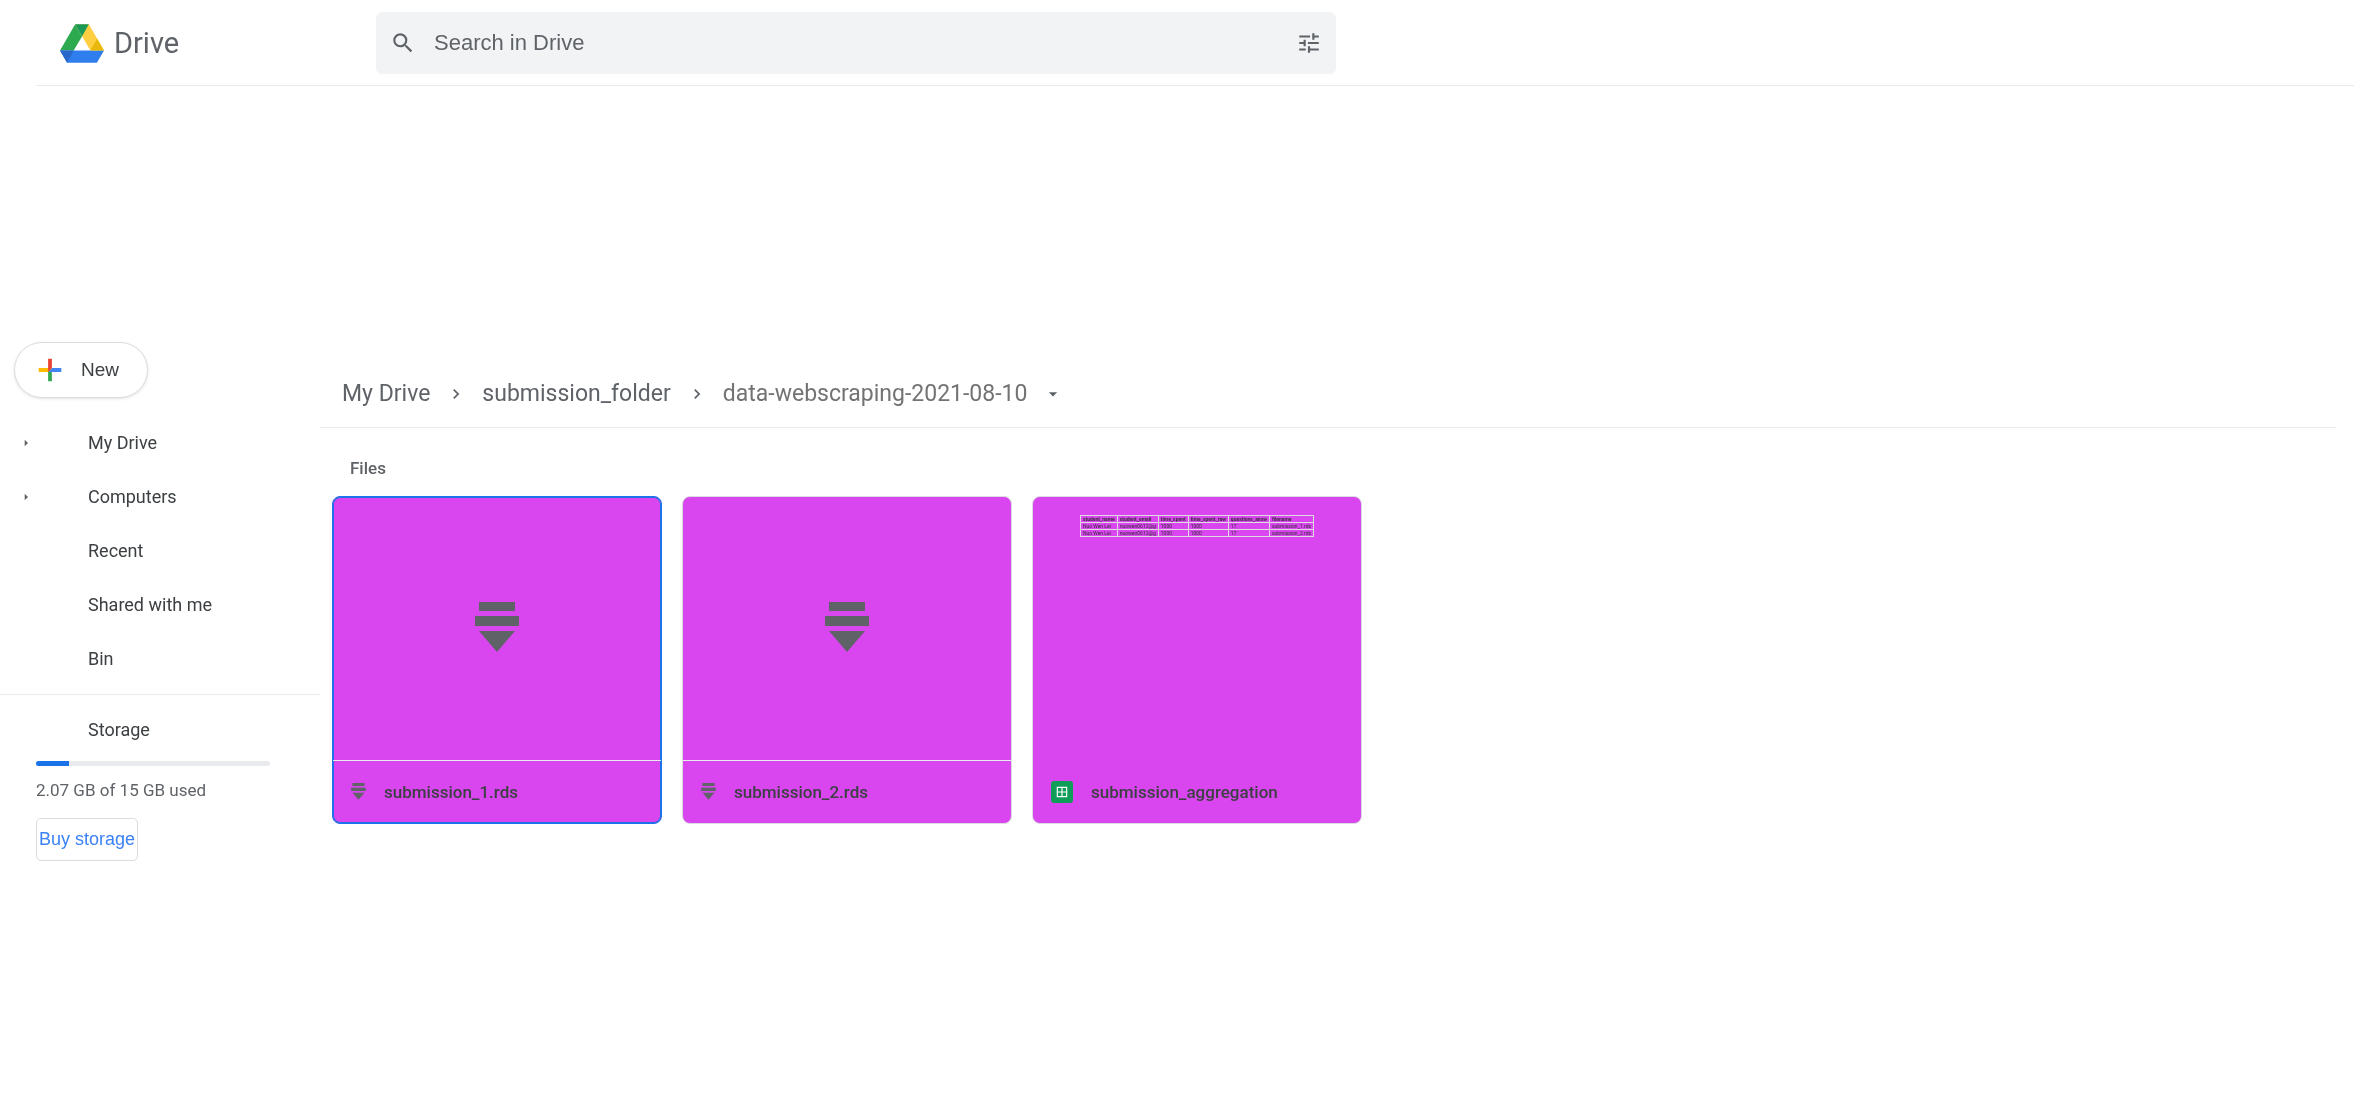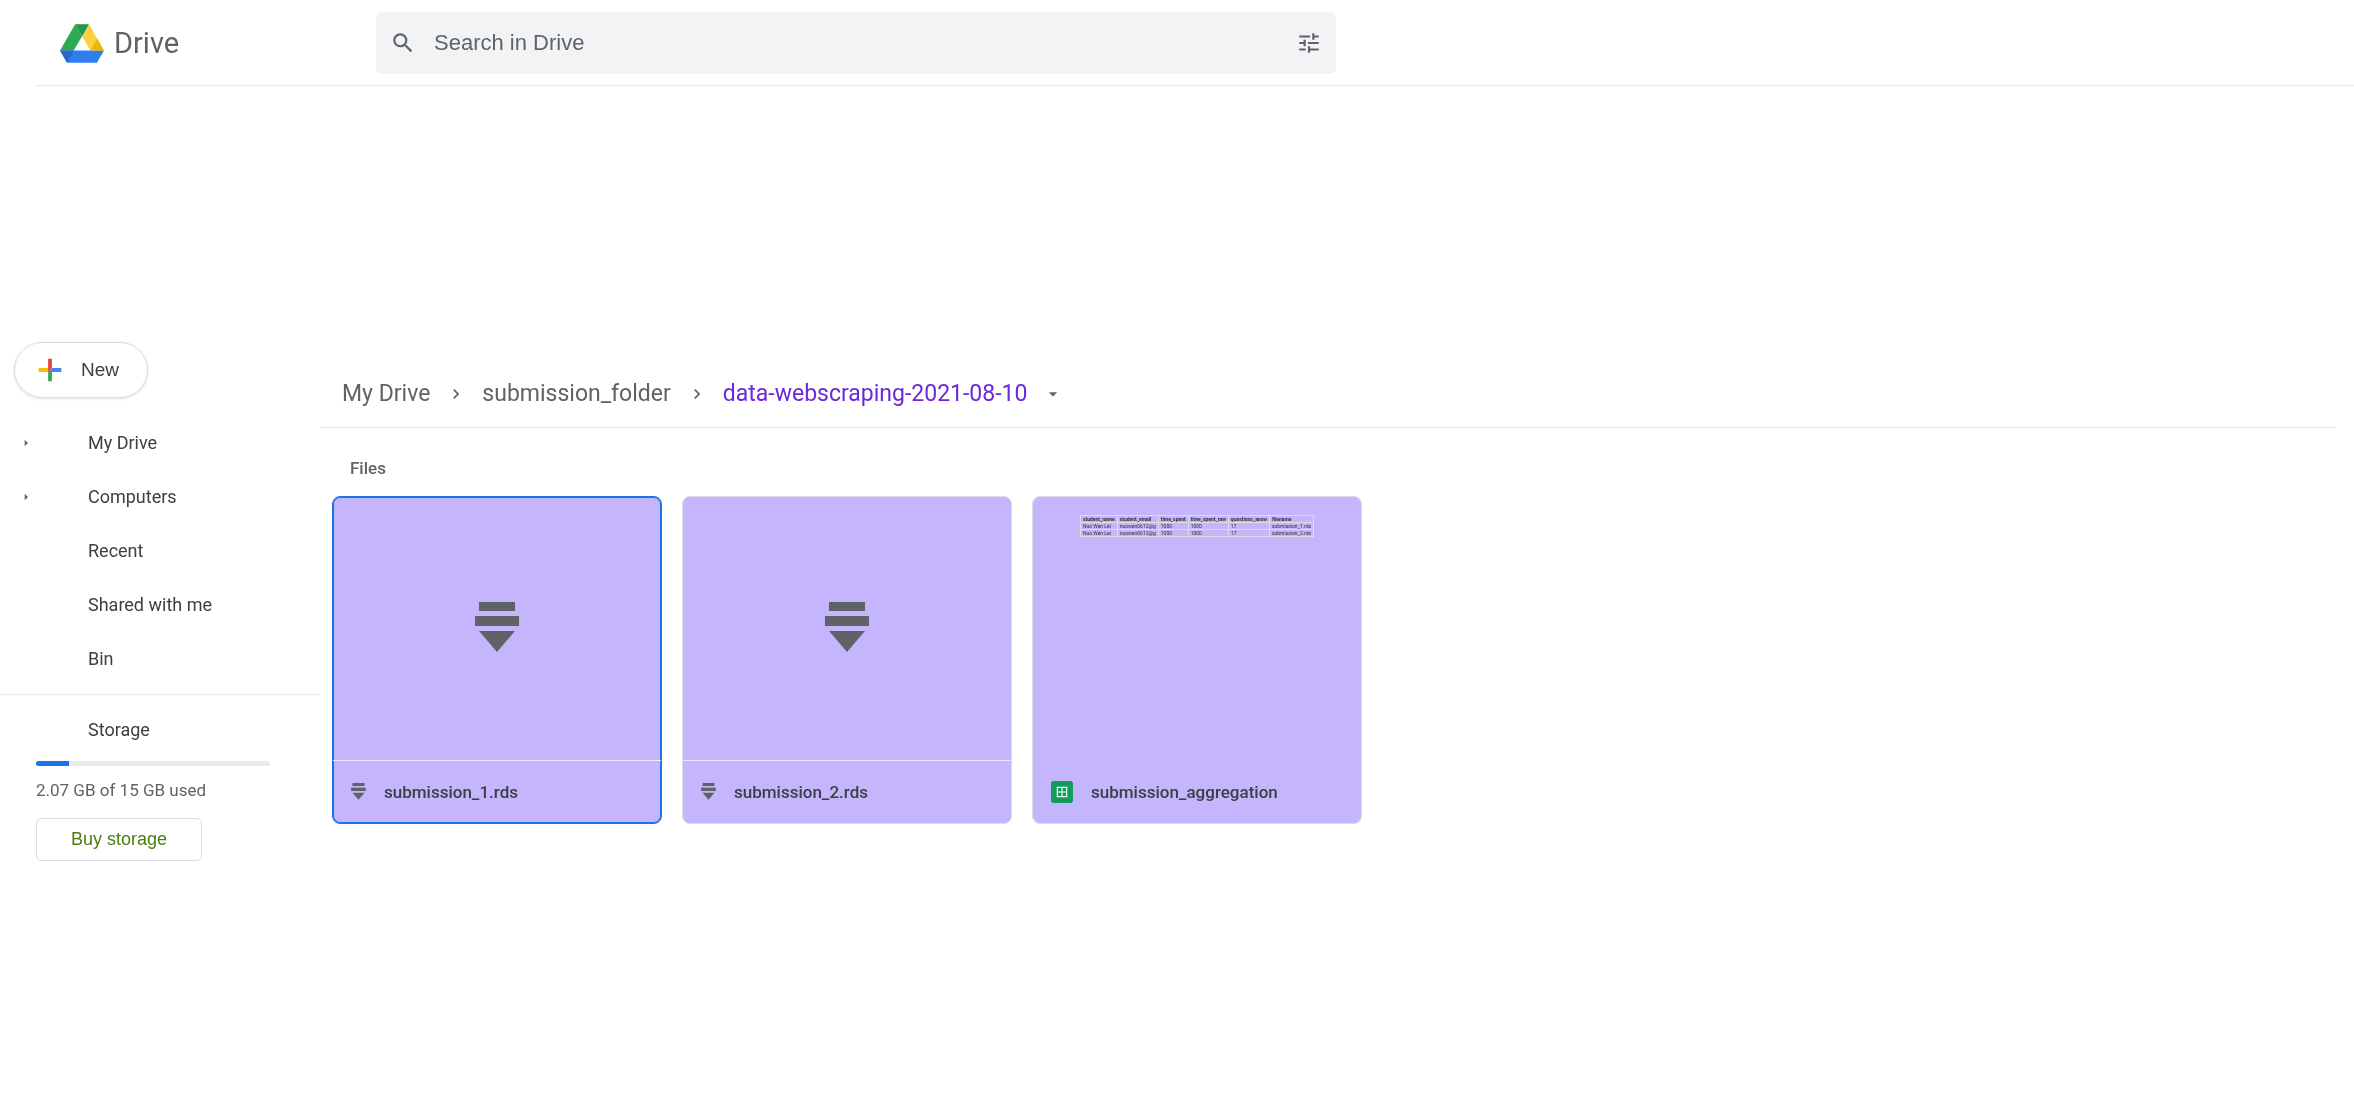--- a/index.html
+++ b/index.html
@@ -35,33 +35,33 @@
 .nav-icon-box { width: 26px; height: 26px; margin-right: 26px; display: flex; align-items: center; justify-content: center; }
 .nav-label { font-size: 18px; color: #3c4043; }
 
 .divider { height: 1px; background: #e8eaed; margin: 8px 0 8px 0; }
 
 .storage-section { padding-left: 36px; }
 .storage-row { display: flex; align-items: center; height: 54px; cursor: pointer; }
 .storage-bar { width: 234px; height: 5px; background: #e8eaed; border-radius: 3px; margin: 4px 0 14px 0; overflow: hidden; }
 .storage-fill { height: 100%; background: #1a73e8; width: 14%; }
 .storage-text { font-size: 17px; color: #5f6368; margin-bottom: 18px; }
-.buy-btn { border: 1px solid #dadce0; background: #fff; color: #4d7c0f; font-size: 18px; padding: 10px 34px; border-radius: 5px; cursor: pointer; }
+.buy-btn { border: 1px solid #dadce0; background: #fff; color: #3b82f6; font-size: 18px; padding: 10px 2px; border-radius: 5px; cursor: pointer; }
 
 
 .main { flex: 1; display: flex; flex-direction: column; padding: 0 18px 0 0; overflow: auto; }
 .breadcrumb { display: flex; align-items: center; gap: 8px; padding: 12px 0 16px 14px; border-bottom: 1px solid #e8eaed; margin-bottom: 12px; }
 .crumb { font-size: 23px; color: #5f6368; padding: 4px 8px; border-radius: 6px; cursor: pointer; }
-.crumb.current { color: #6d28d9; }
+.crumb.current { color: #737373; }
 .chev { width: 20px; height: 20px; fill: #5f6368; }
 
 .section-label { font-size: 17px; color: #5f6368; font-weight: 500; padding: 18px 0 18px 30px; }
 
 .file-grid { display: flex; gap: 20px; padding-left: 12px; }
-.file-card { width: 330px; height: 328px; border: 1px solid #dadce0; border-radius: 8px; display: flex; flex-direction: column; cursor: pointer; background: #c4b5fd; overflow: hidden; }
+.file-card { width: 330px; height: 328px; border: 1px solid #dadce0; border-radius: 8px; display: flex; flex-direction: column; cursor: pointer; background: #d946ef; overflow: hidden; }
 .file-card.selected { border: 1px solid #1a73e8; box-shadow: 0 0 0 1px #1a73e8 inset; }
 .thumb { flex: 1; display: flex; align-items: center; justify-content: center; border-bottom: 1px solid #e8eaed; }
 .thumb-dark { flex: 1; display: flex; flex-direction: column; align-items: center; justify-content: flex-start; padding-top: 18px; }
 .file-footer { display: flex; align-items: center; gap: 18px; padding: 14px 18px; height: 62px; }
 .file-name { font-size: 17px; color: #3c4043; font-weight: 500; white-space: nowrap; overflow: hidden; text-overflow: ellipsis; }
 .ft-icon { width: 22px; height: 22px; flex-shrink: 0; }
 
 .queue-icon { width: 44px; height: 54px; }
 .queue-icon rect { fill: #5f6368; }
 .queue-icon polygon { fill: #5f6368; }

